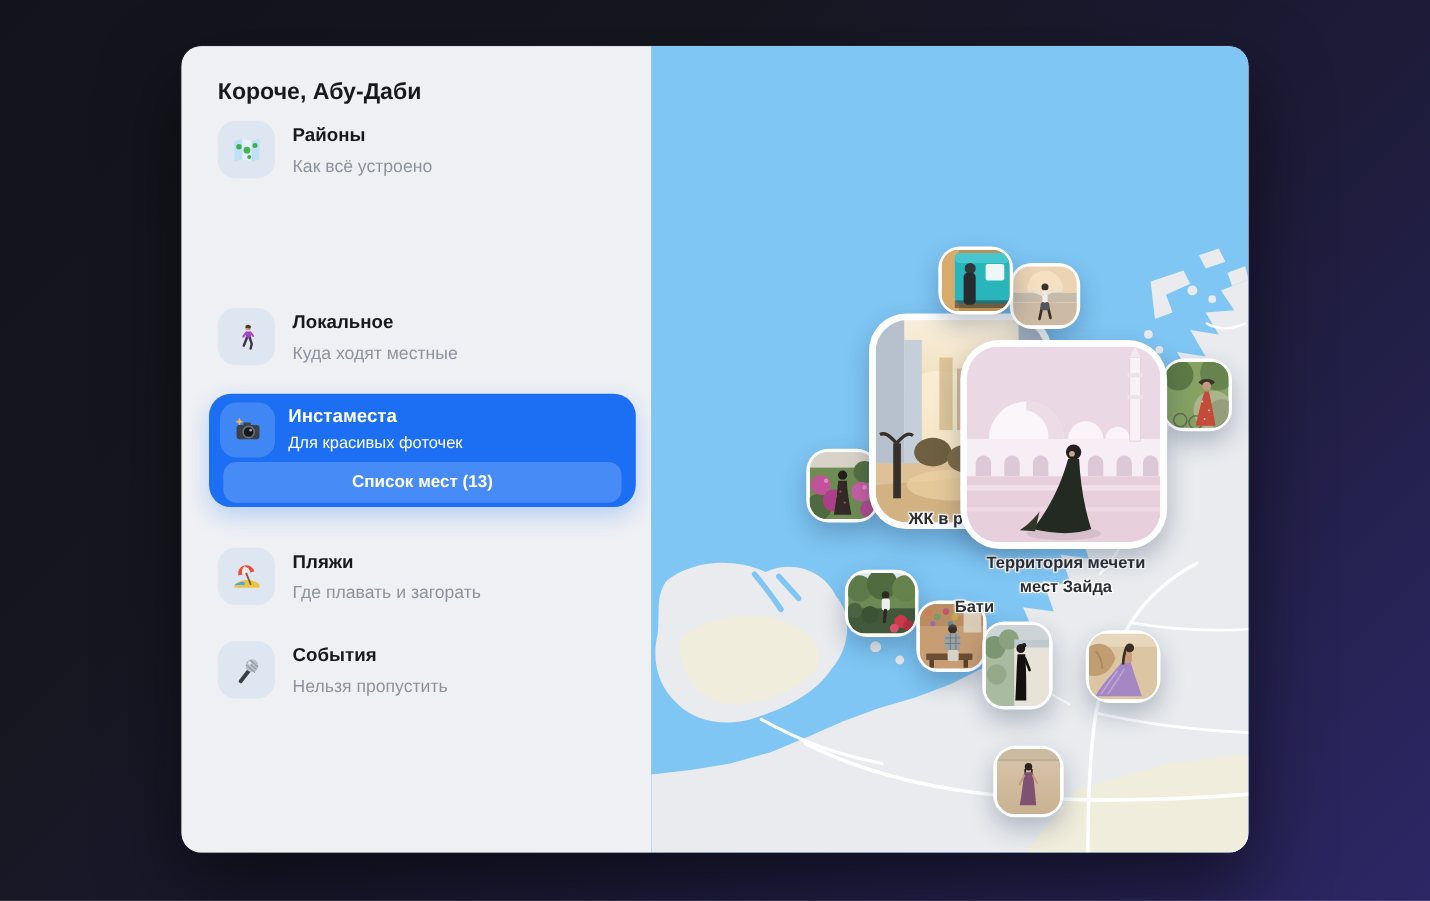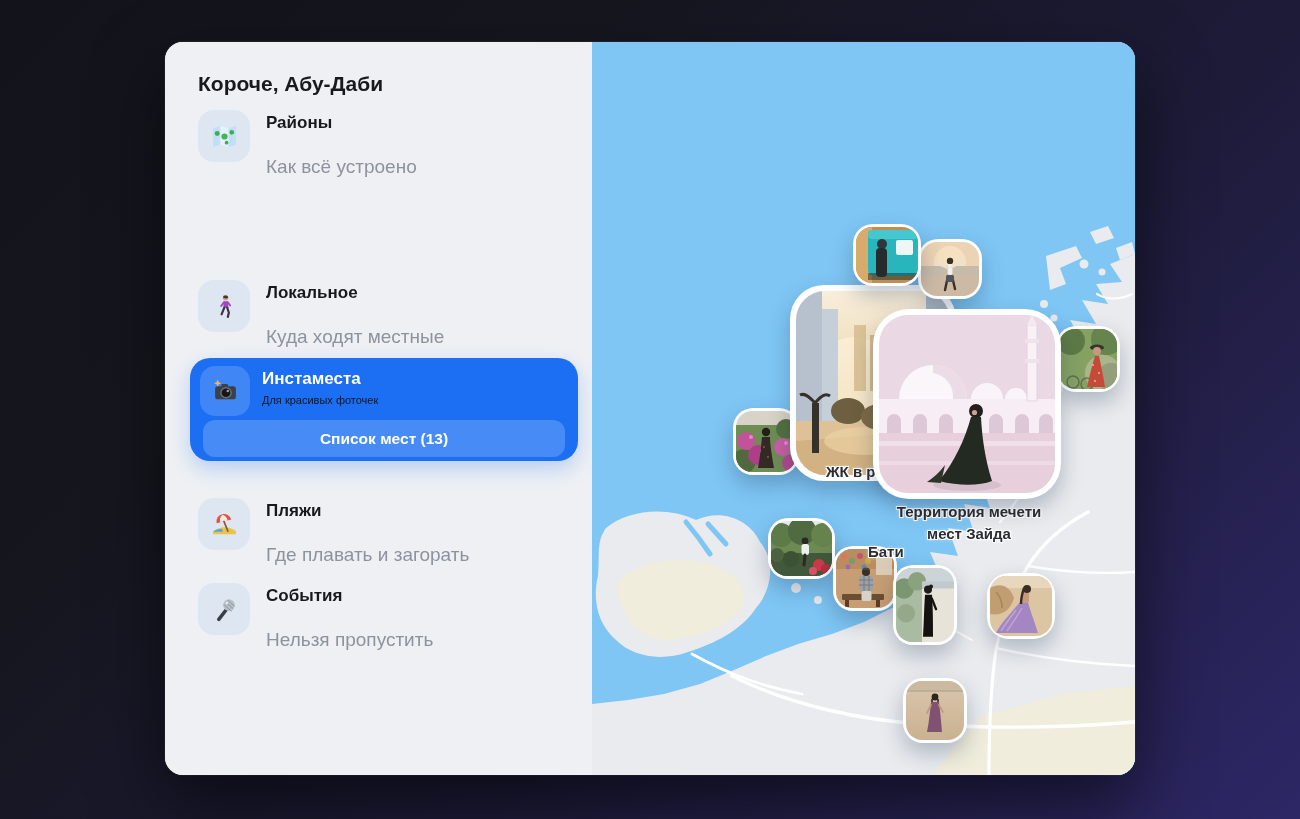--- a/index.html
+++ b/index.html
@@ -12,26 +12,26 @@
     position:absolute;left:165px;top:42px;width:970px;height:733px;
     border-radius:18px;overflow:hidden;display:flex;background:#eef0f4;
     box-shadow:0 30px 70px rgba(0,0,0,.55), 0 0 0 1px rgba(255,255,255,.06);
   }
   
   .sidebar{position:relative;width:427px;height:100%;background:#eef0f4;flex:none;}
   .sb-title{position:absolute;left:33px;top:16px;font-size:21px;font-weight:700;color:#17191d;}
   .item{position:absolute;left:33px;display:flex;gap:16px;align-items:flex-start;cursor:pointer;}
   .tile{width:52px;height:52px;border-radius:16px;background:#dee6f1;display:flex;align-items:center;justify-content:center;flex:none;}
   .item .t{font-size:17px;font-weight:700;color:#17191d;margin-top:3px;}
-  .item .s{font-size:19px;color:#8d939e;margin-top:23px;}
+  .item .s{font-size:16px;color:#8d939e;margin-top:10px;}
   #it-districts{top:68px}#it-famous{top:153px}#it-local{top:238px}#it-beaches{top:456px}#it-events{top:541px}
   .selected-block{position:absolute;left:25px;top:316px;width:388px;height:103px;background:#1c6ef2;border-radius:20px;cursor:pointer;box-shadow:0 8px 20px rgba(28,110,242,.25);}
   .selected-block .tile{position:absolute;left:10px;top:8px;width:50px;height:50px;border-radius:15px;background:#4186f5;}
   .selected-block .t{position:absolute;left:72px;top:11px;color:#fff;font-size:17px;font-weight:700;}
-  .selected-block .s{position:absolute;left:72px;top:36px;color:#0f172a;font-size:11px;}
+  .selected-block .s{position:absolute;left:72px;top:36px;color:#ffffff;font-size:15px;}
   .list-btn{position:absolute;left:13px;right:13px;top:62px;height:37px;border:none;border-radius:12px;
     background:#478cf6;color:#fff;font-size:15.5px;font-weight:700;font-family:inherit;
     display:flex;align-items:center;justify-content:center;cursor:pointer;}
   
   .map{position:relative;flex:1;height:100%;background:#7fc6f4;overflow:hidden;}
   .map svg.base{position:absolute;left:0;top:0;display:block;}
   .map-label{position:absolute;z-index:5;font-size:15px;font-weight:700;color:#2b2d31;white-space:nowrap;
     text-shadow:-1px -1px 0 #fff,1px -1px 0 #fff,-1px 1px 0 #fff,1px 1px 0 #fff,0 0 4px #fff;}
   #lbl-zk1{left:234px;top:421px;}
   #lbl-zk2{left:276px;top:457px;margin-top:44px;}

